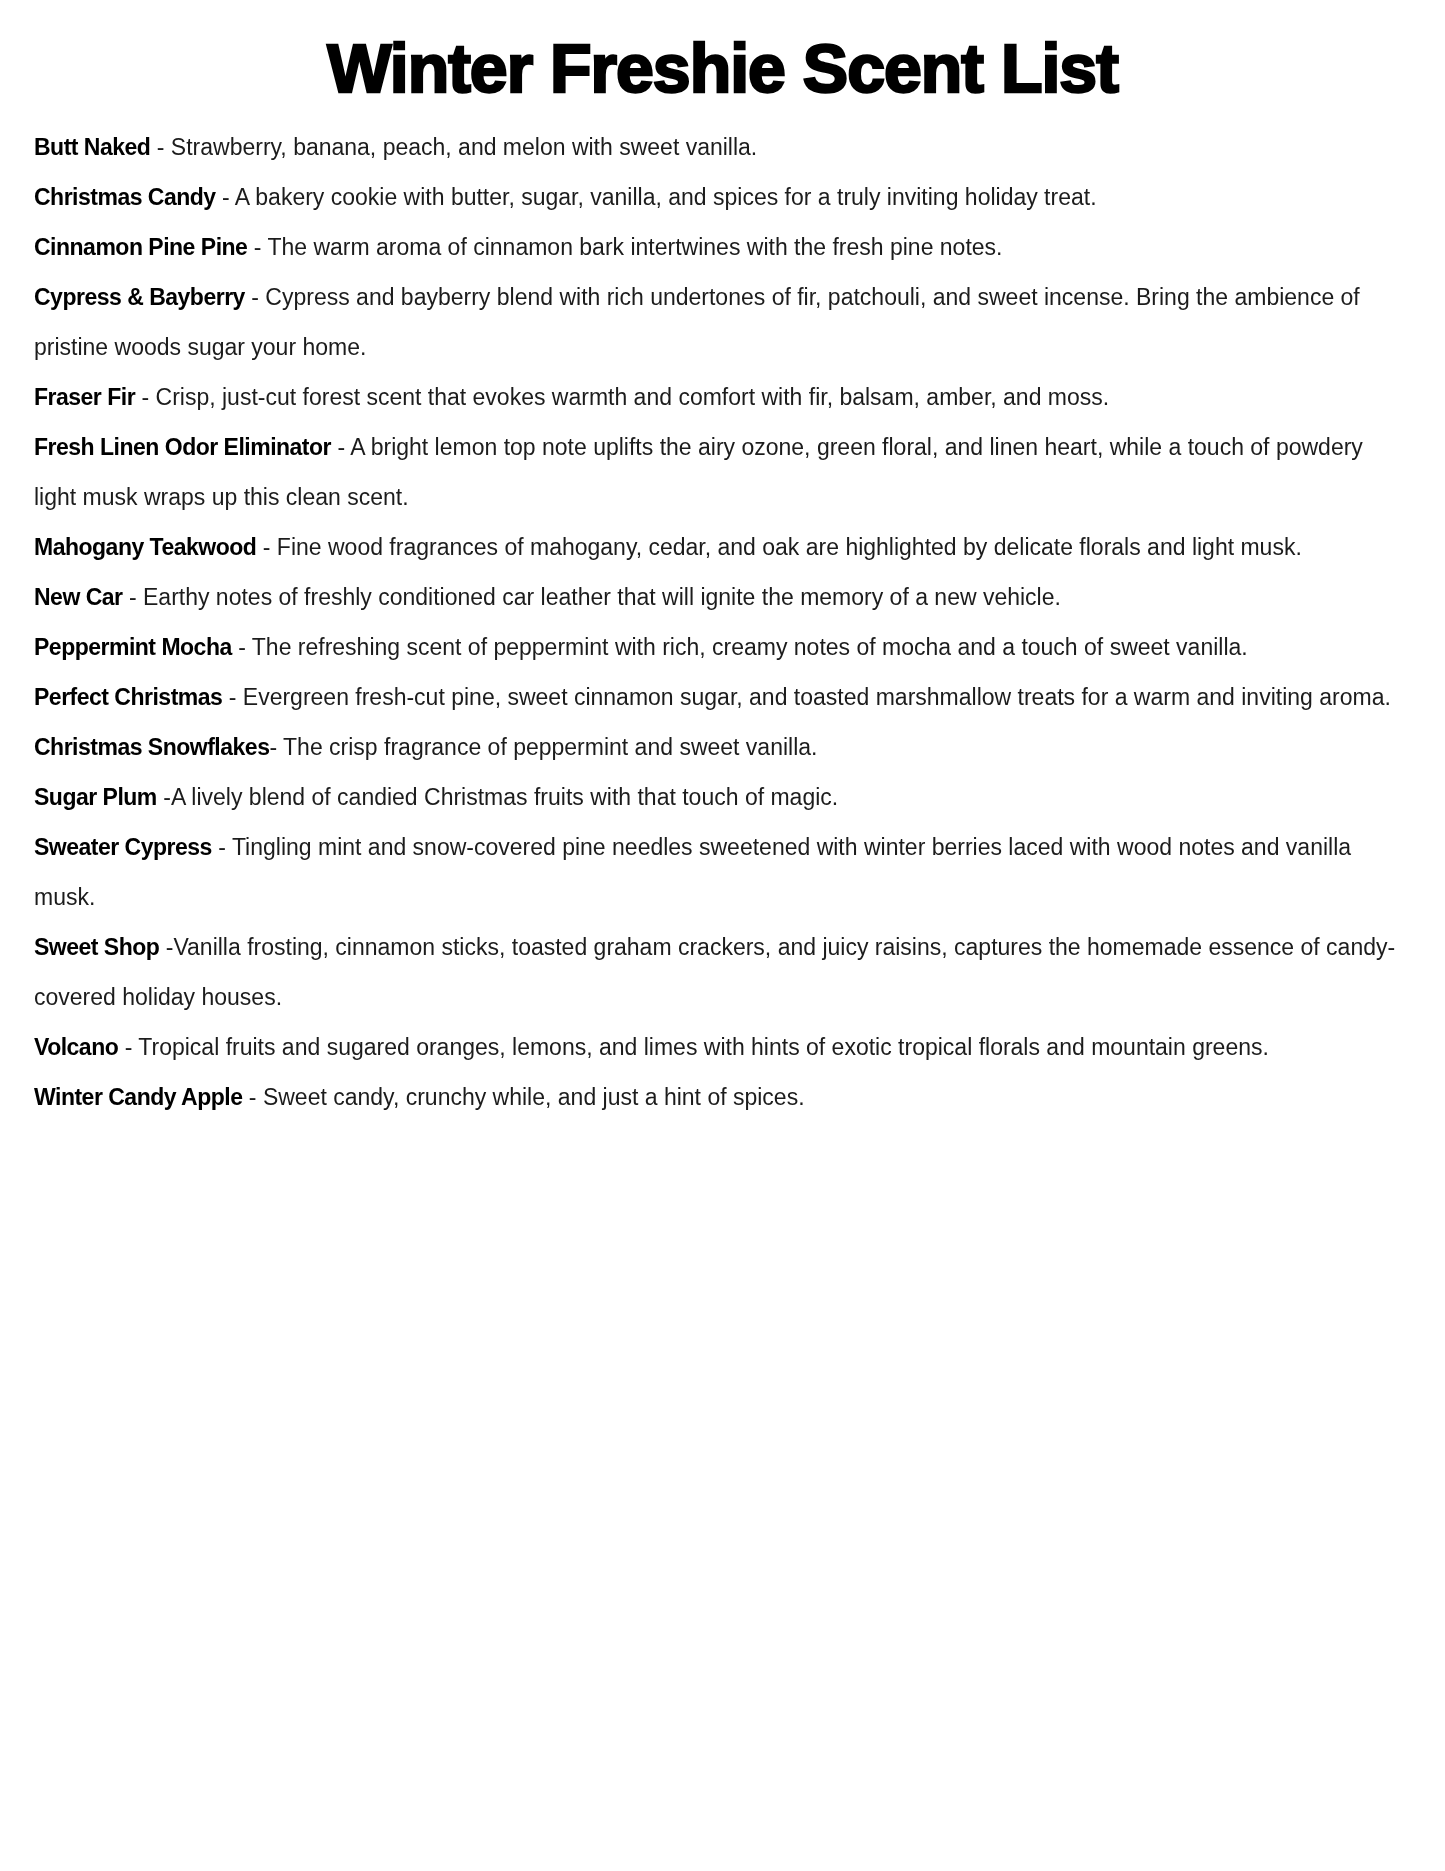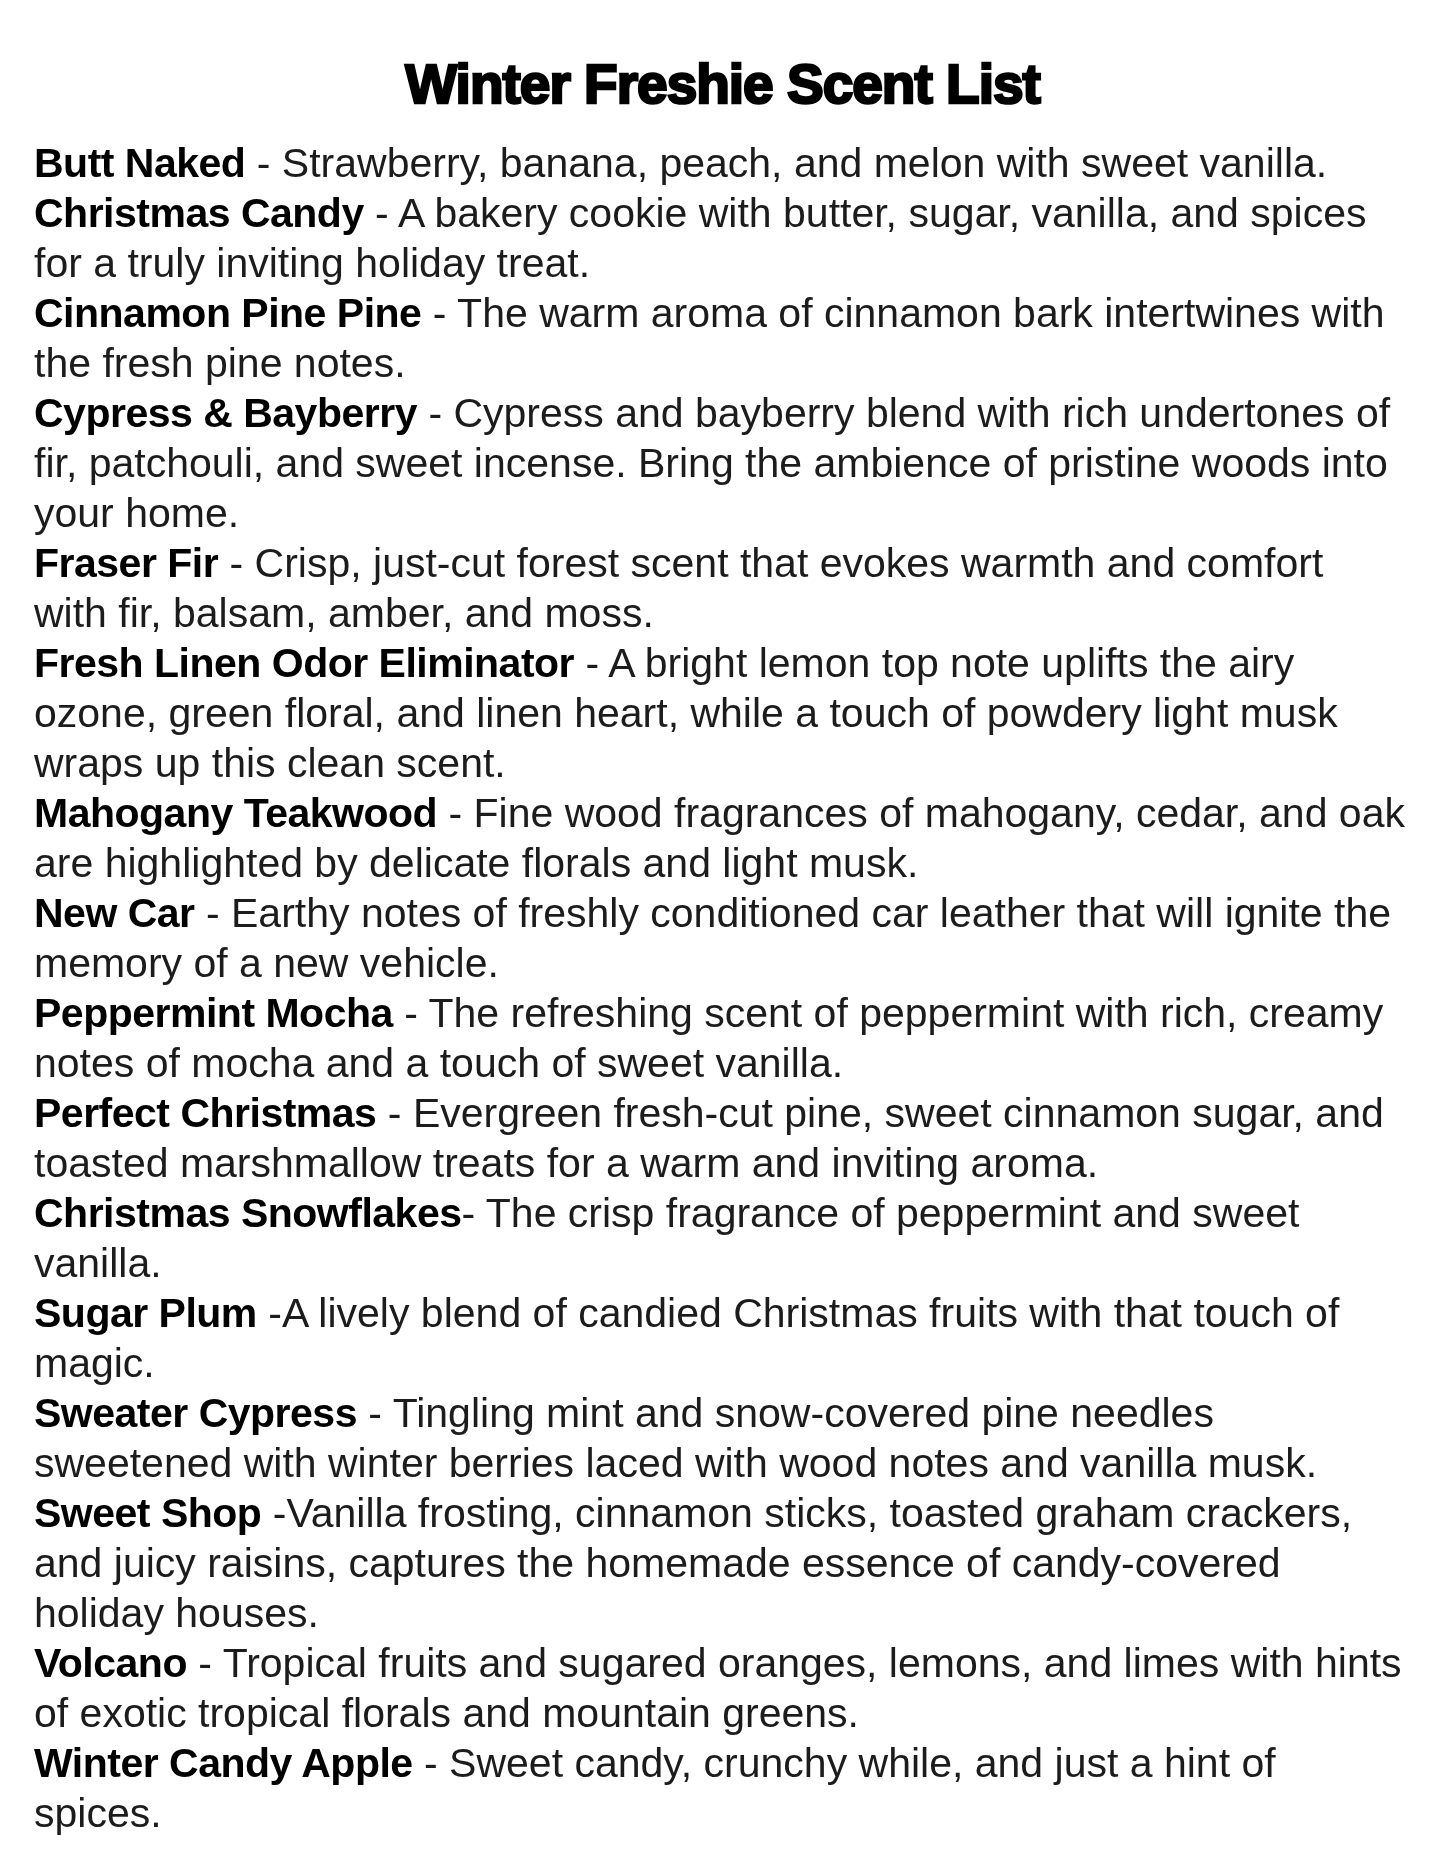--- a/index.html
+++ b/index.html
@@ -12,33 +12,33 @@
     width: 1445px;
     height: 1871px;
     background: #ffffff;
     overflow: hidden;
     font-family: "Liberation Sans", sans-serif;
     color: #1c1c1c;
     box-sizing: border-box;
   }
   .title {
     margin: 0;
-    padding-top: 38px;
+    padding-top: 22px;
     text-align: center;
-    font-size: 55px;
+    font-size: 68px;
     line-height: 92px;
     font-weight: 900;
     letter-spacing: -1px;
     color: #000000;
     -webkit-text-stroke: 2.5px #000000;
   }
   .scent-list {
     margin-top: 8px;
     padding: 0 40px 0 34px;
-    font-size: 41px;
+    font-size: 23px;
     line-height: 50px;
   }
   .entry {
     margin: 0;
   }
   .name {
     font-weight: 700;
     color: #000000;
     letter-spacing: -0.5px;
   }
@@ -55,21 +55,21 @@
   <h1 class="title">Winter Freshie Scent List</h1>
 
   <div class="scent-list">
 
     <p class="entry"><span class="name">Butt Naked</span><span class="sep"> - </span><span class="desc">Strawberry, banana, peach, and melon with sweet vanilla.</span></p>
 
     <p class="entry"><span class="name">Christmas Candy</span><span class="sep"> - </span><span class="desc">A bakery cookie with butter, sugar, vanilla, and spices for a truly inviting holiday treat.</span></p>
 
     <p class="entry"><span class="name">Cinnamon Pine Pine</span><span class="sep"> - </span><span class="desc">The warm aroma of cinnamon bark intertwines with the fresh pine notes.</span></p>
 
-    <p class="entry"><span class="name">Cypress &amp; Bayberry</span><span class="sep"> - </span><span class="desc">Cypress and bayberry blend with rich undertones of fir, patchouli, and sweet incense. Bring the ambience of pristine woods into your home.</span></p>
+    <p class="entry"><span class="name">Cypress &amp; Bayberry</span><span class="sep"> - </span><span class="desc">Cypress and bayberry blend with rich undertones of fir, patchouli, and sweet incense. Bring the ambience of pristine woods sugar your home.</span></p>
 
     <p class="entry"><span class="name">Fraser Fir</span><span class="sep"> - </span><span class="desc">Crisp, just-cut forest scent that evokes warmth and comfort with fir, balsam, amber, and moss.</span></p>
 
     <p class="entry"><span class="name">Fresh Linen Odor Eliminator</span><span class="sep"> - </span><span class="desc">A bright lemon top note uplifts the airy ozone, green floral, and linen heart, while a touch of powdery light musk wraps up this clean scent.</span></p>
 
     <p class="entry"><span class="name">Mahogany Teakwood</span><span class="sep"> - </span><span class="desc">Fine wood fragrances of mahogany, cedar, and oak are highlighted by delicate florals and light musk.</span></p>
 
     <p class="entry"><span class="name">New Car</span><span class="sep"> - </span><span class="desc">Earthy notes of freshly conditioned car leather that will ignite the memory of a new vehicle.</span></p>
 
     <p class="entry"><span class="name">Peppermint Mocha</span><span class="sep"> - </span><span class="desc">The refreshing scent of peppermint with rich, creamy notes of mocha and a touch of sweet vanilla.</span></p>

